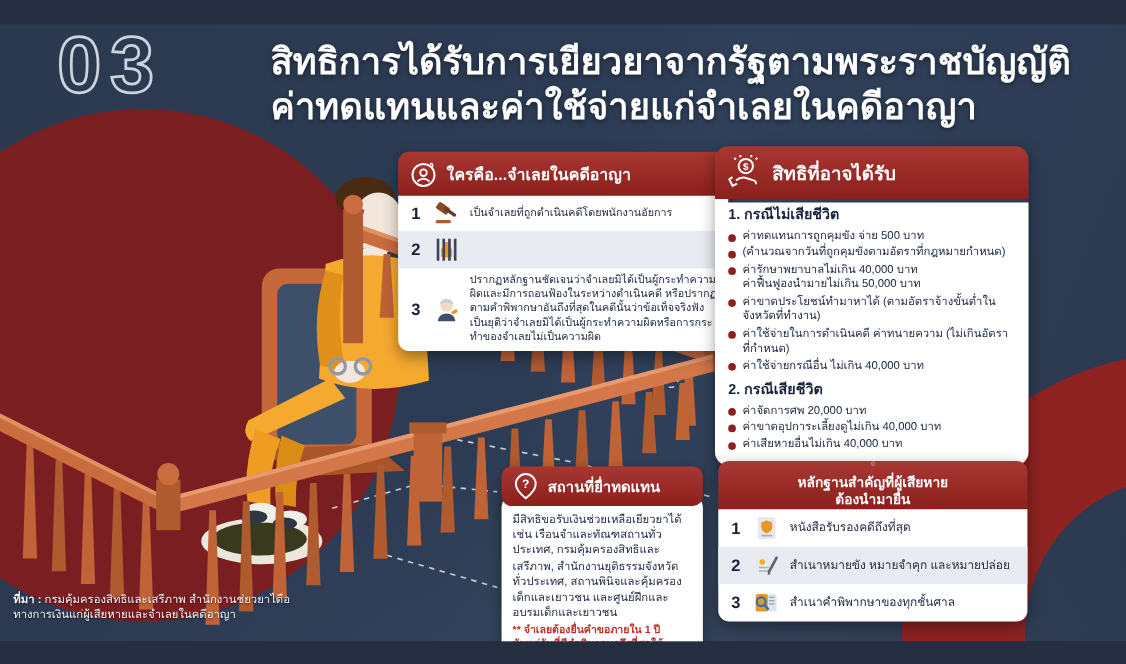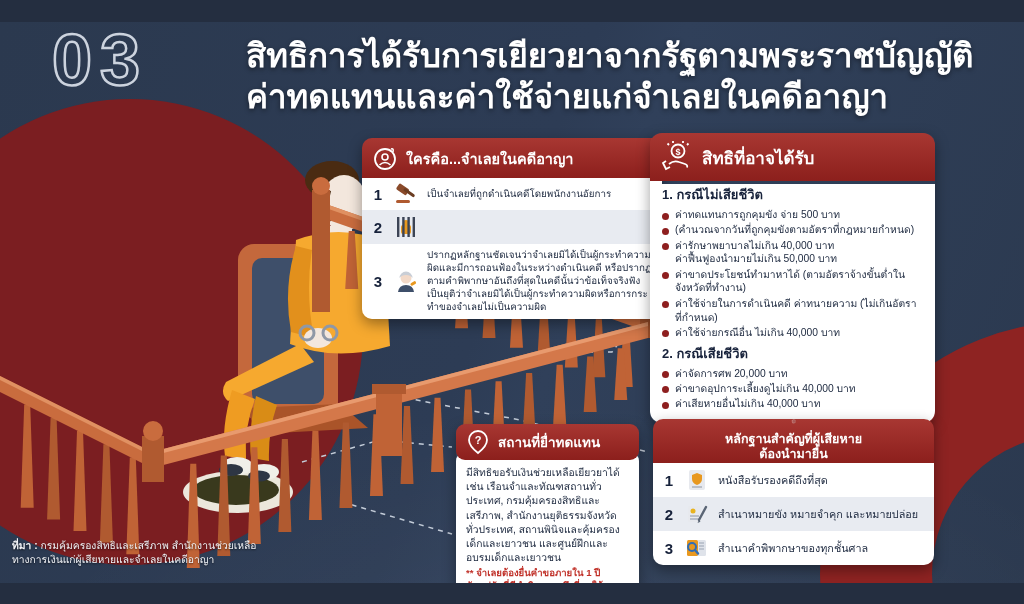--- a/index.html
+++ b/index.html
@@ -321,15 +321,15 @@
           <circle cx="7" cy="11" r="4" fill="none" stroke="#2f6db5" stroke-width="2"></circle>
           <path d="M10,14 l3,3.5" stroke="#2f6db5" stroke-width="2.4" stroke-linecap="round"></path>
         </svg>
       </span>
       <span class="txt">สำเนาคำพิพากษาของทุกชั้นศาล</span>
     </div>
   </div>
 </div>
 
 <div class="source">
-  <b>ที่มา :</b><span> กรมคุ้มครองสิทธิและเสรีภาพ สำนักงานช่วยเหลือ</span><br>
+  <b>ที่มา :</b><span> กรมคุ้มครองสิทธิและเสรีภาพ สำนักงานช่ยวยาไดือ</span><br>
   <span>ทางการเงินแก่ผู้เสียหายและจำเลยในคดีอาญา</span>
 </div>
 
 </body></html>

